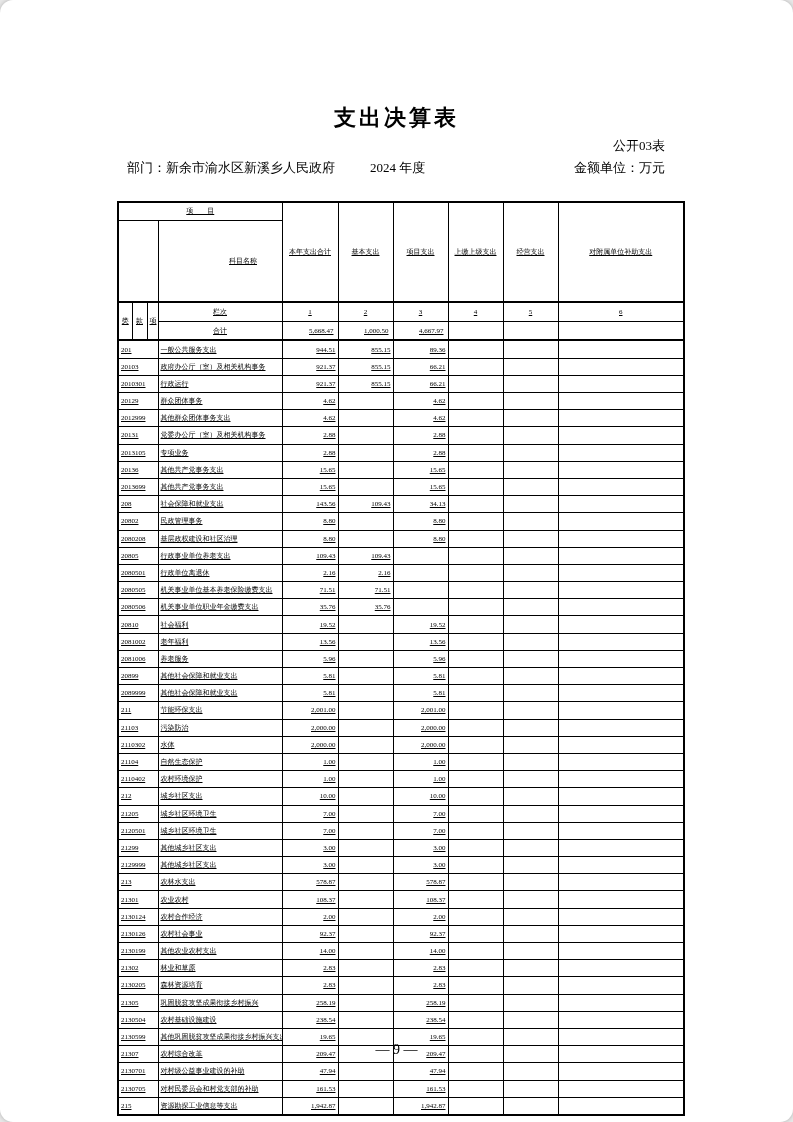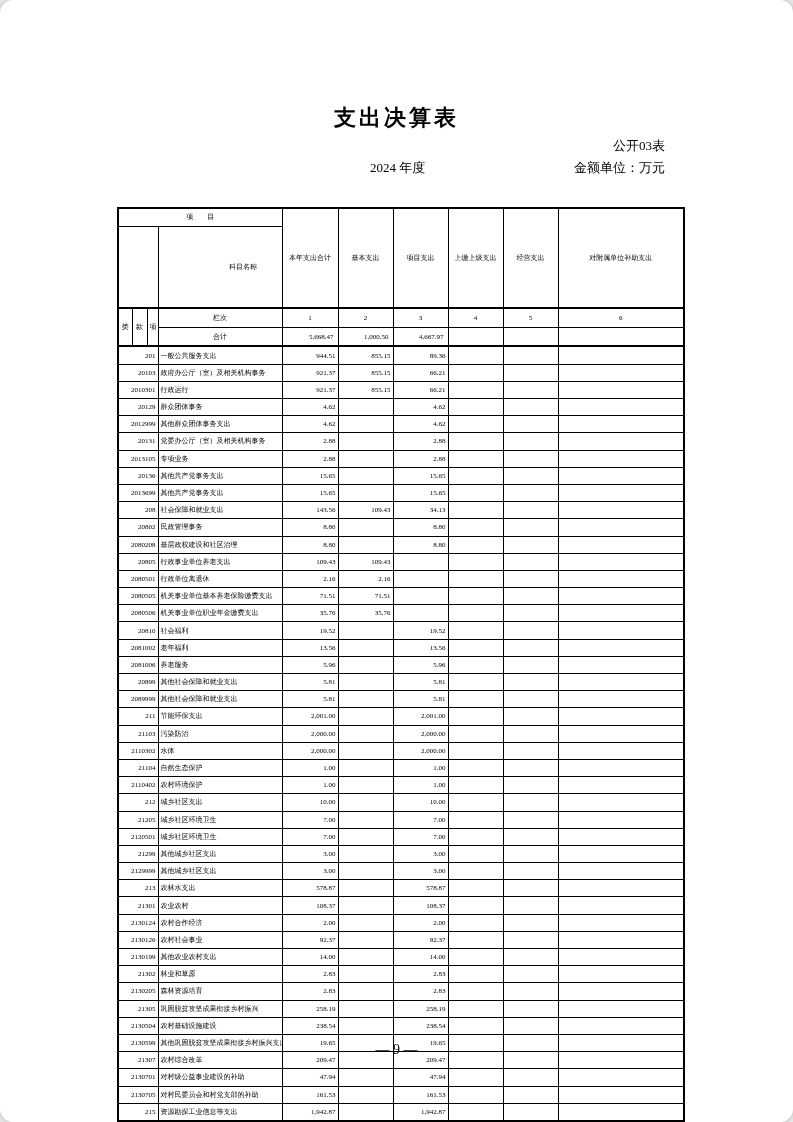--- a/index.html
+++ b/index.html
@@ -29,58 +29,60 @@
   }
   .year{
     position:absolute; top:157px; left:370px;
     font-size:13px; line-height:22px;
   }
   .unit{
     position:absolute; top:157px; right:128px;
     font-size:13px; line-height:22px;
   }
   table.fin{
-    position:absolute; top:207px; left:117px;
+    position:absolute; top:201px; left:117px;
     width:567px; table-layout:fixed;
     border-collapse:collapse;
     border:2px solid #000;
+    text-decoration:underline;
   }
   table.fin th, table.fin td{
     border:1px solid #000;
     font-weight:normal;
     font-size:7px;
     line-height:1.15;
     padding:0 2px;
     overflow:hidden;
     white-space:nowrap;
   }
   thead tr.r1 th{height:17px; text-align:center;}
   thead tr.r2 th{height:29px; text-align:center;padding-left:48px;}
   thead tr.r3 th{height:18px; text-align:center; border-top:2px solid #000;}
   thead tr.r4 th, thead tr.r4 td{height:17px; text-align:center;}
   thead th.code-label{white-space:pre-line;}
   thead th.colhead{white-space:normal; line-height:1.3; padding:16px 6px;}
   tbody tr:first-child td{border-top:2px solid #000;}
   tbody td{height:16.2px;}
-  td.c-code{text-align:right; padding-left:4px;}
+  td.c-code{text-align:left; padding-left:4px;}
   td.c-name{text-align:left; padding-left:6px;}
   td.c-num, thead tr.r4 td.c-num{text-align:right; padding-right:4px;}
   .page-footer{
     position:absolute; top:1042px; left:0; width:100%;
     text-align:center; font-size:14px;
   }
 </style>
 </head>
 <body>
 
 <div class="page">
 
   <h1 class="doc-title">支出决算表</h1>
 
   <div class="form-number">公开03表</div>
+  <div class="dept">部门：新余市渝水区新溪乡人民政府</div>
   <div class="year">2024 年度</div>
   <div class="unit">金额单位：万元</div>
 
   <table class="fin">
     <colgroup>
       <col style="width:14px">
         <col style="width:15px">
         <col style="width:11px">
       <col style="width:124px">
       <col style="width:56px">

